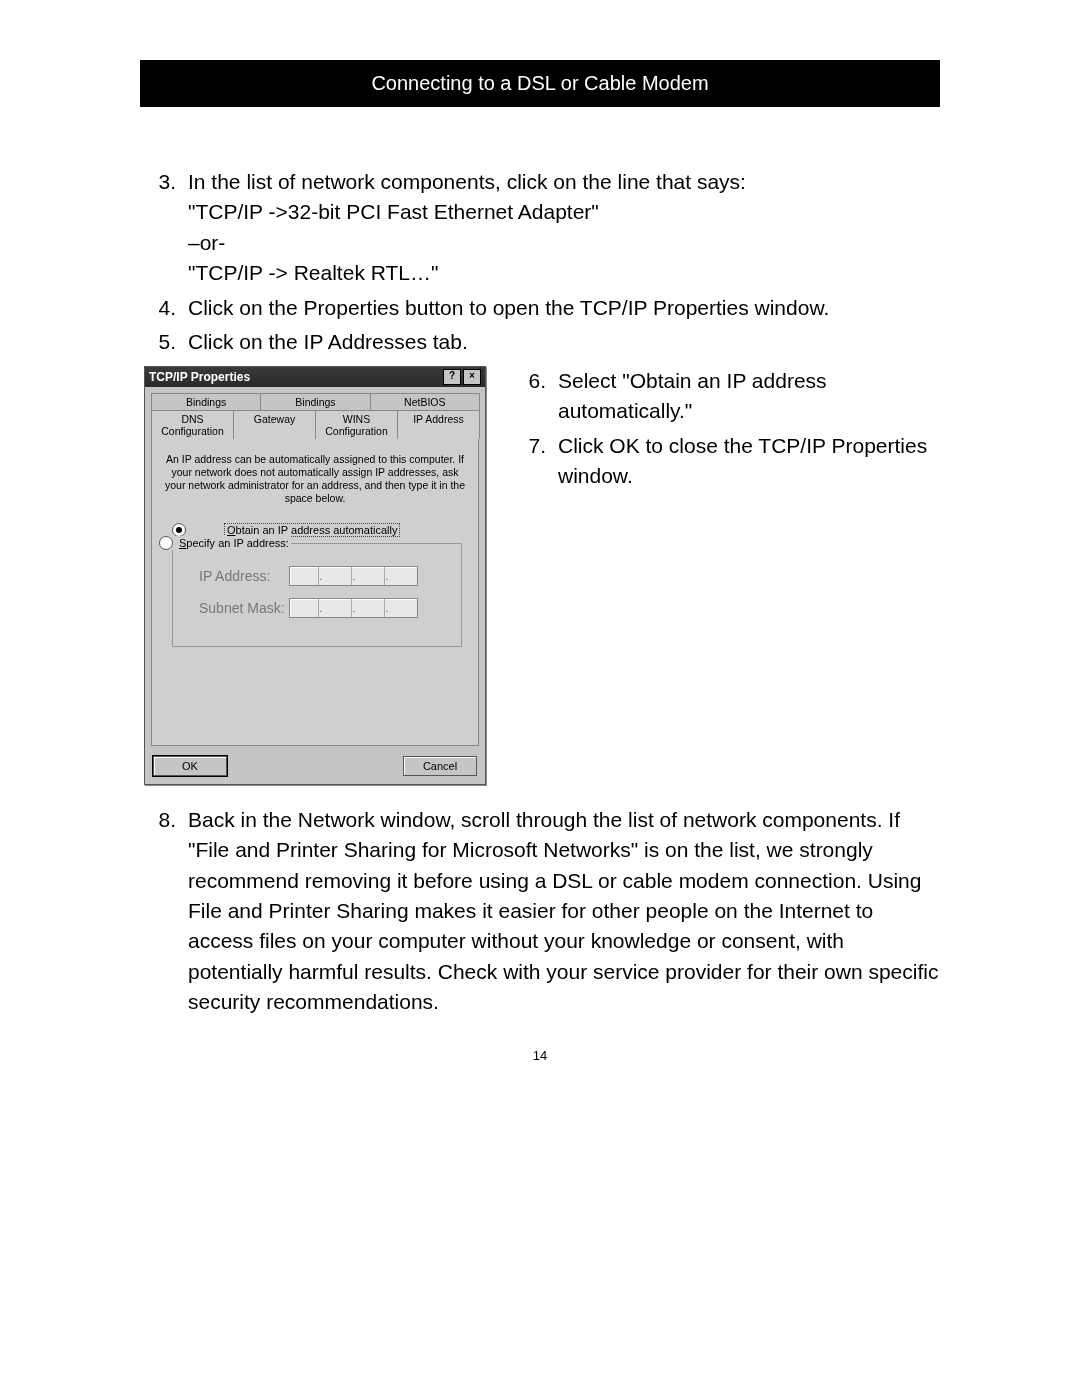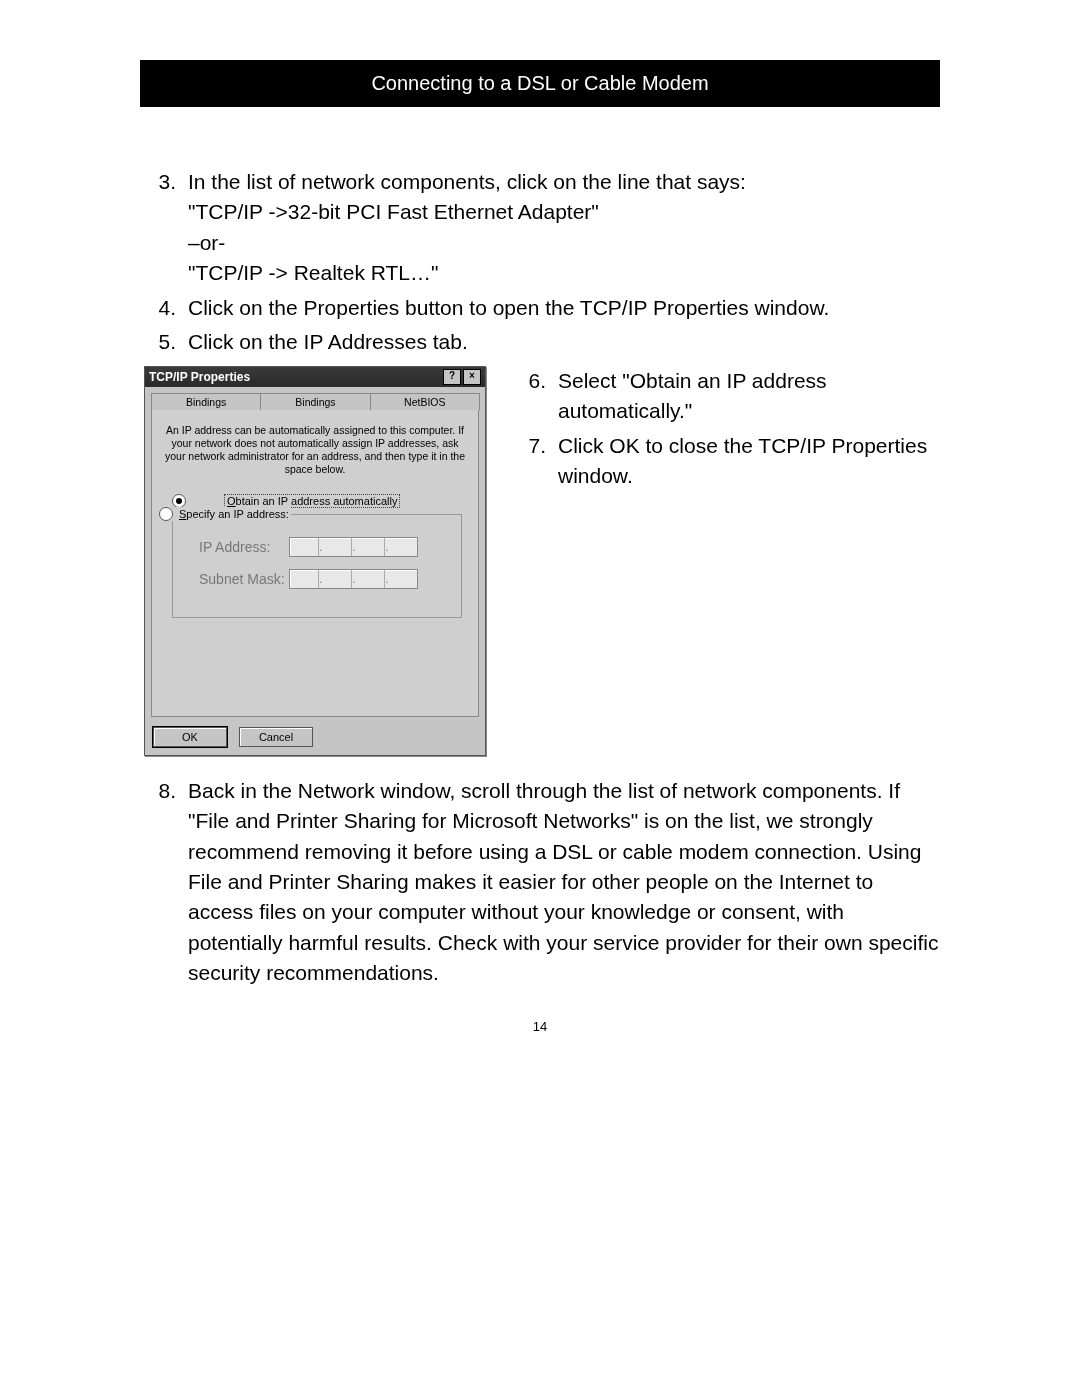--- a/index.html
+++ b/index.html
@@ -192,23 +192,23 @@
     text-align: center;
     color: #555;
     font-size: 10px;
     line-height: 18px;
     align-self: flex-end;
     position: relative;
     top: 1px;
   }
   .btn-row {
     display: flex;
-    justify-content: flex-start;
+    justify-content: space-between;
     padding: 8px;
-    gap: 12px;
+    gap: 4px;
   }
   .win-btn {
     border: 1px solid #555;
     background: #c5c5c5;
     font-size: 11px;
     padding: 3px 0;
     width: 72px;
     text-align: center;
     box-shadow: 1px 1px 0 #fff inset;
   }
@@ -258,20 +258,26 @@
           <span class="title-text">TCP/IP Properties</span>
           <span class="title-btn">?</span>
           <span class="title-btn">×</span>
         </div>
         <div class="tabs-area">
           <div class="tab-row back">
             <div class="tab">Bindings</div>
             <div class="tab">Bindings</div>
             <div class="tab">NetBIOS</div>
           </div>
+          <div class="tab-row front">
+            <div class="tab">DNS Configuration</div>
+            <div class="tab">Gateway</div>
+            <div class="tab">WINS Configuration</div>
+            <div class="tab active">IP Address</div>
+          </div>
           <div class="tab-body">
             <div class="desc">An IP address can be automatically assigned to this computer. If your network does not automatically assign IP addresses, ask your network administrator for an address, and then type it in the space below.</div>
 
             <div class="radio-line">
               <span class="radio-outer">
                   <span class="radio-dot"></span>
                 </span>
               <span class="radio-label radio-selected-box"><span class="ul">O</span><span>btain an IP address automatically</span></span>
             </div>
 

